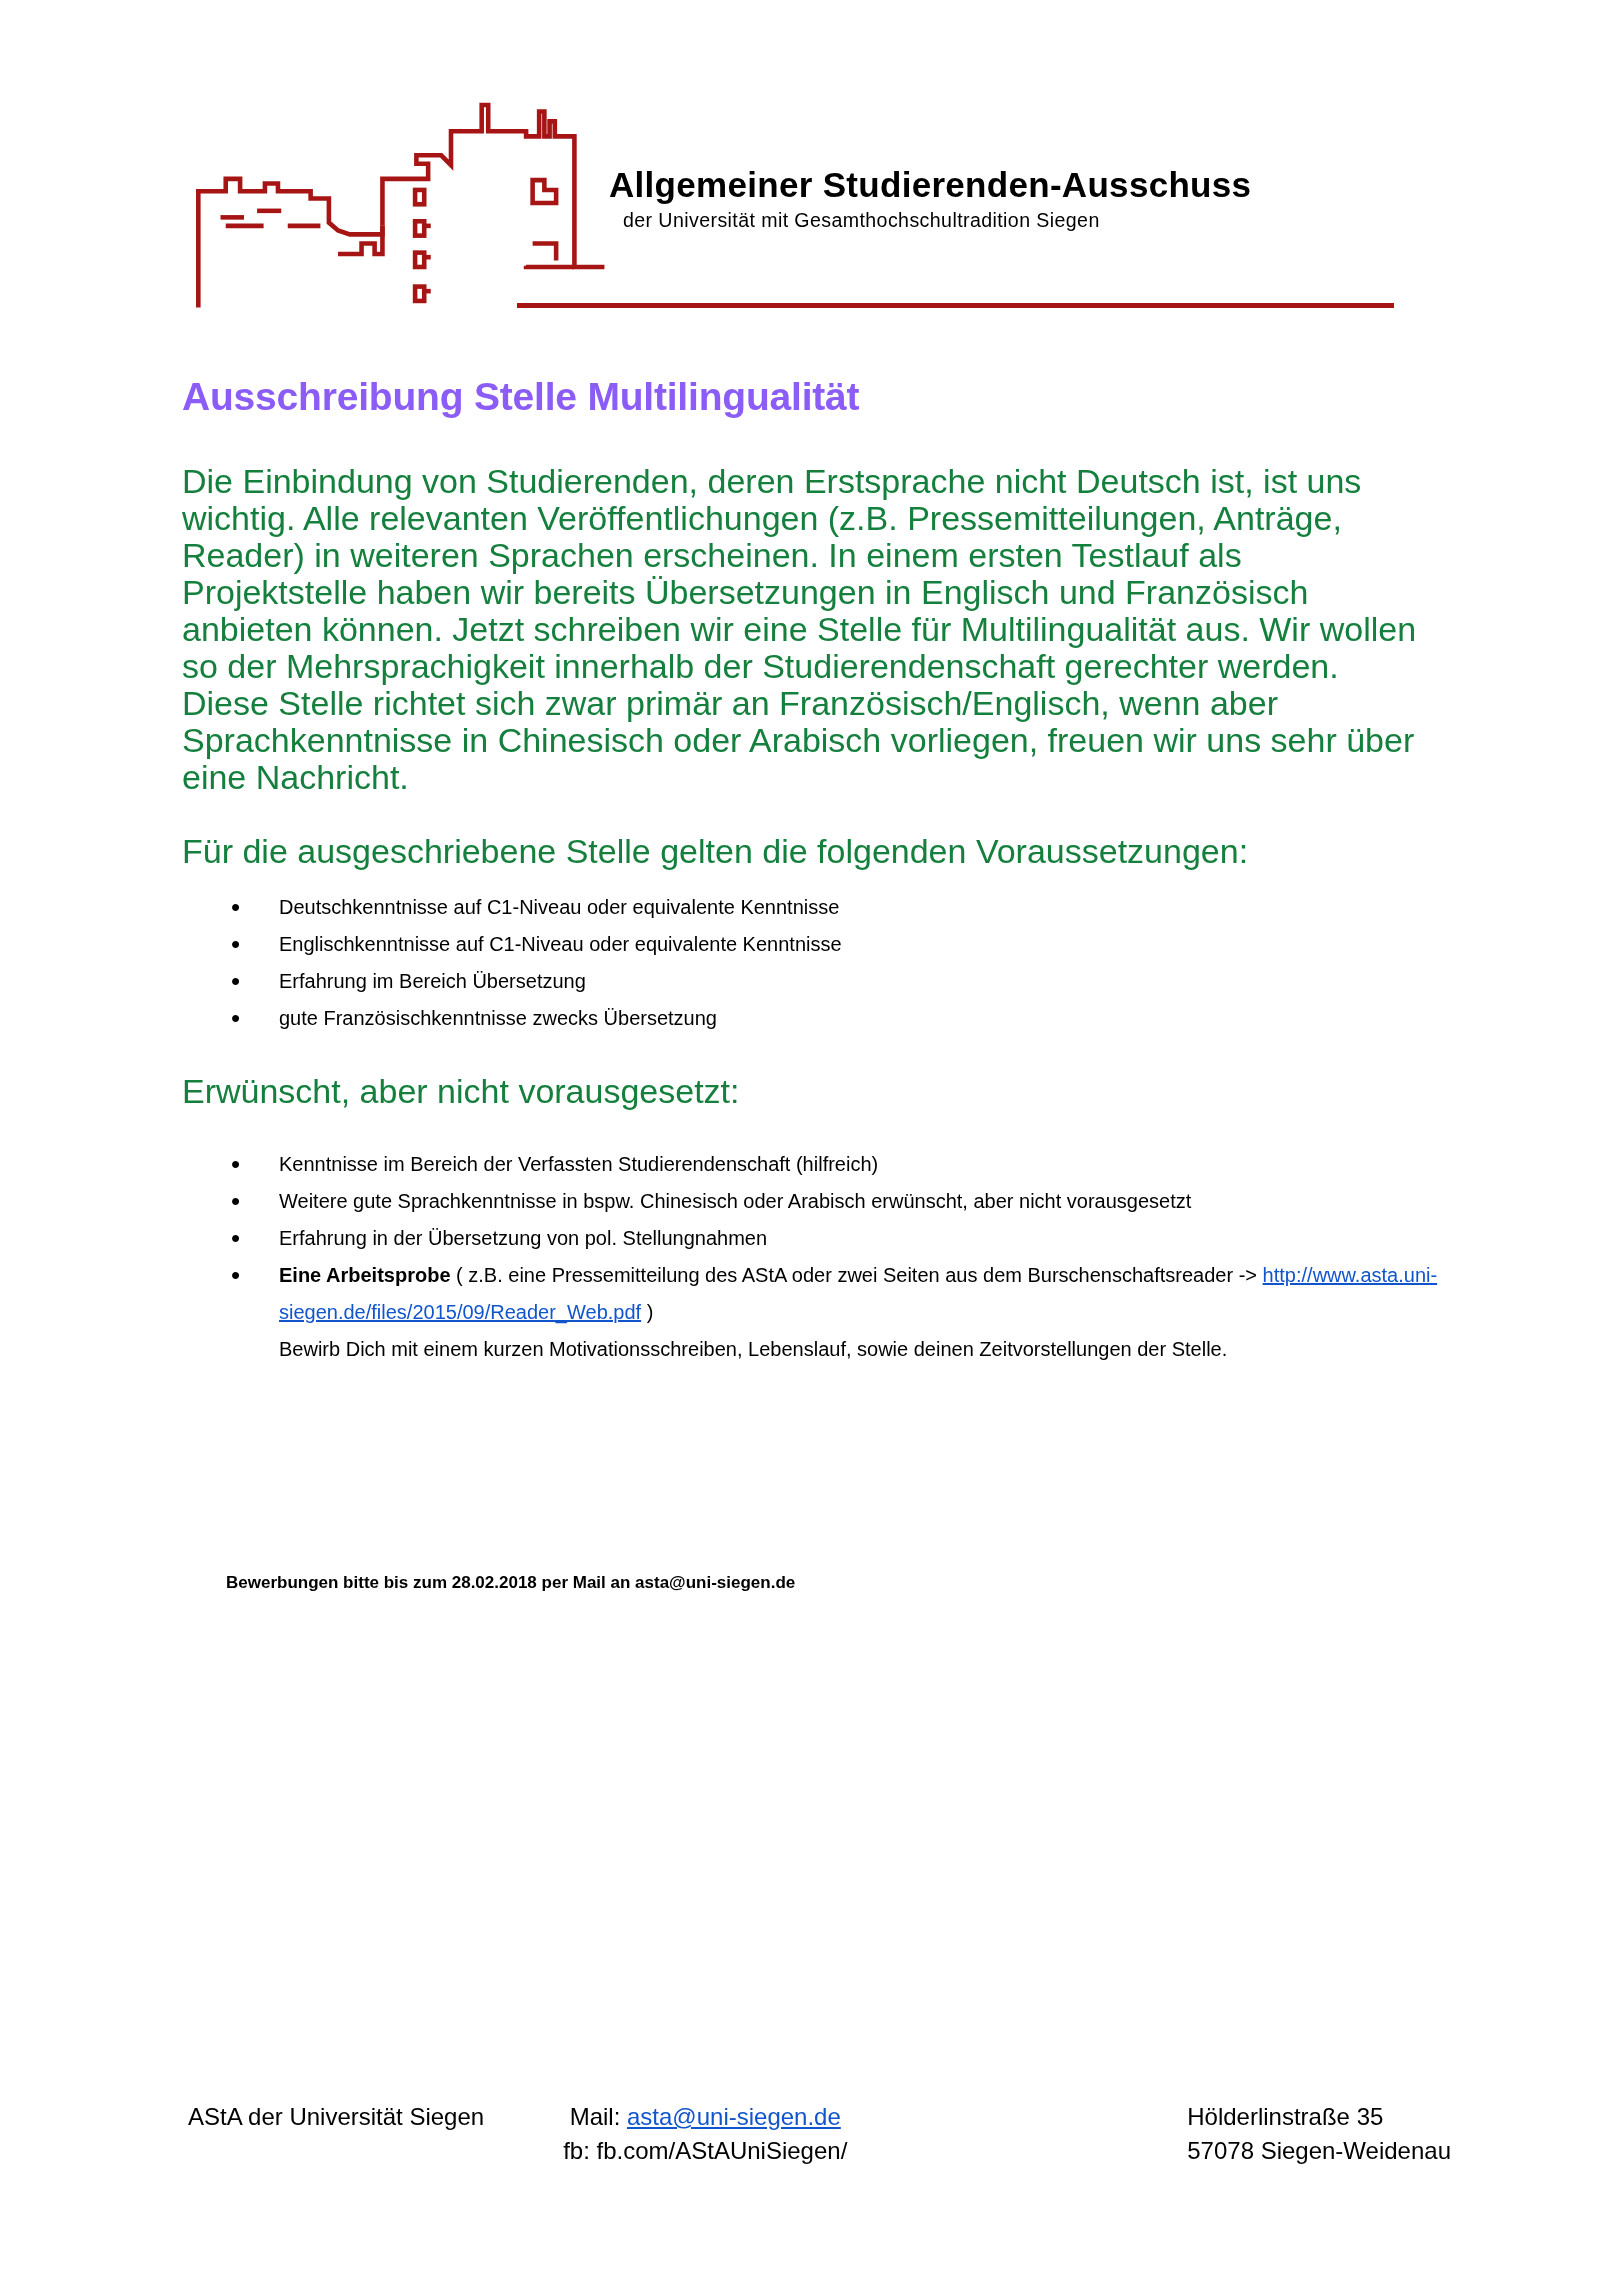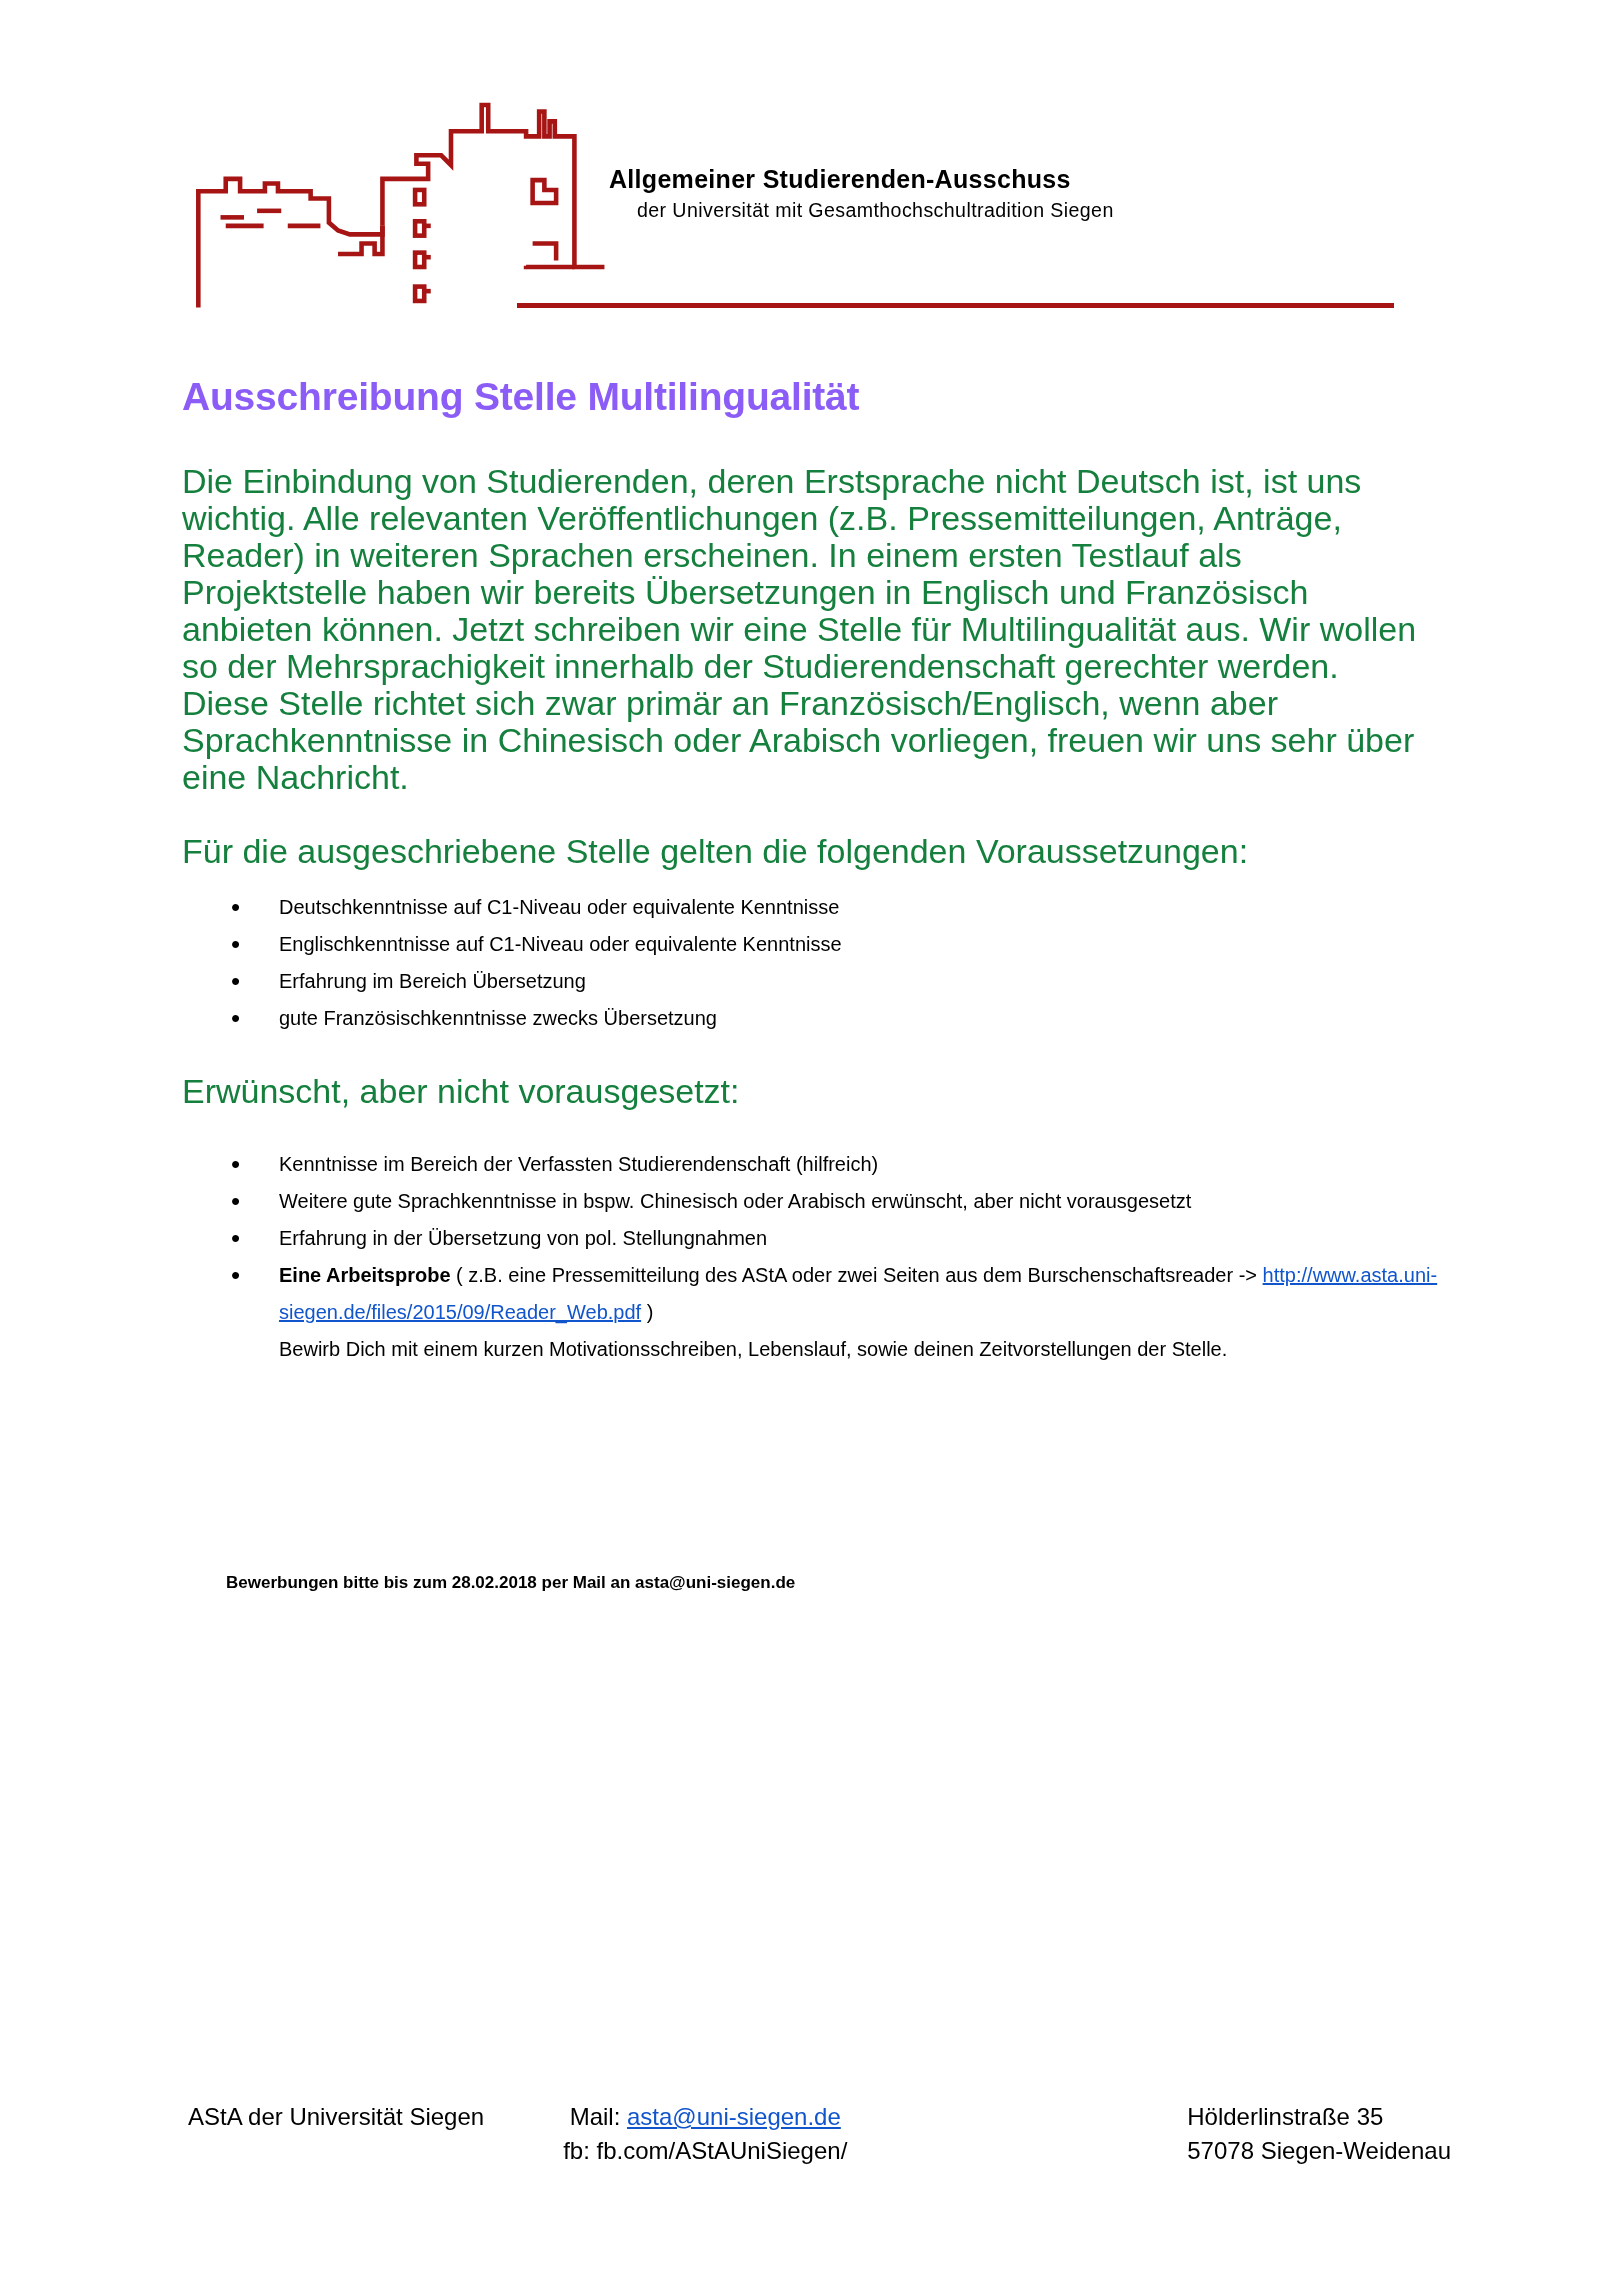--- a/index.html
+++ b/index.html
@@ -39,36 +39,36 @@
     height: 100%;
   }
   .logo-text {
     position: absolute;
     left: 609px;
     top: 167px;
     width: 805px;
   }
   .logo-title {
     font-family: "Liberation Sans", sans-serif;
-    font-size: 25px;
+    font-size: 35px;
     font-weight: 700;
     letter-spacing: 0.3px;
     color: #000000;
     line-height: 1.0;
     white-space: nowrap;
   }
   .logo-subtitle {
     font-family: "Liberation Sans", sans-serif;
     font-size: 19.6px;
     font-weight: 400;
     letter-spacing: 0.4px;
     color: #000000;
     line-height: 1.0;
     margin-top: 9.2px;
-    margin-left: 28px;
+    margin-left: 14px;
     white-space: nowrap;
   }
   .logo-rule {
     position: absolute;
     left: 517px;
     top: 303px;
     width: 877px;
     height: 4.6px;
     background: #A61414;
   }

